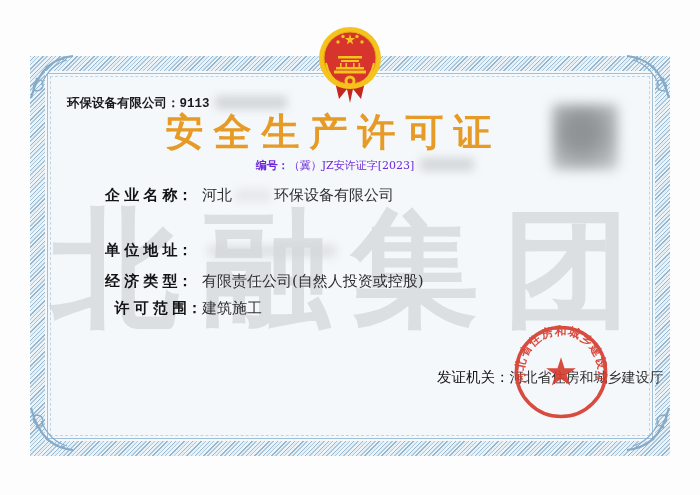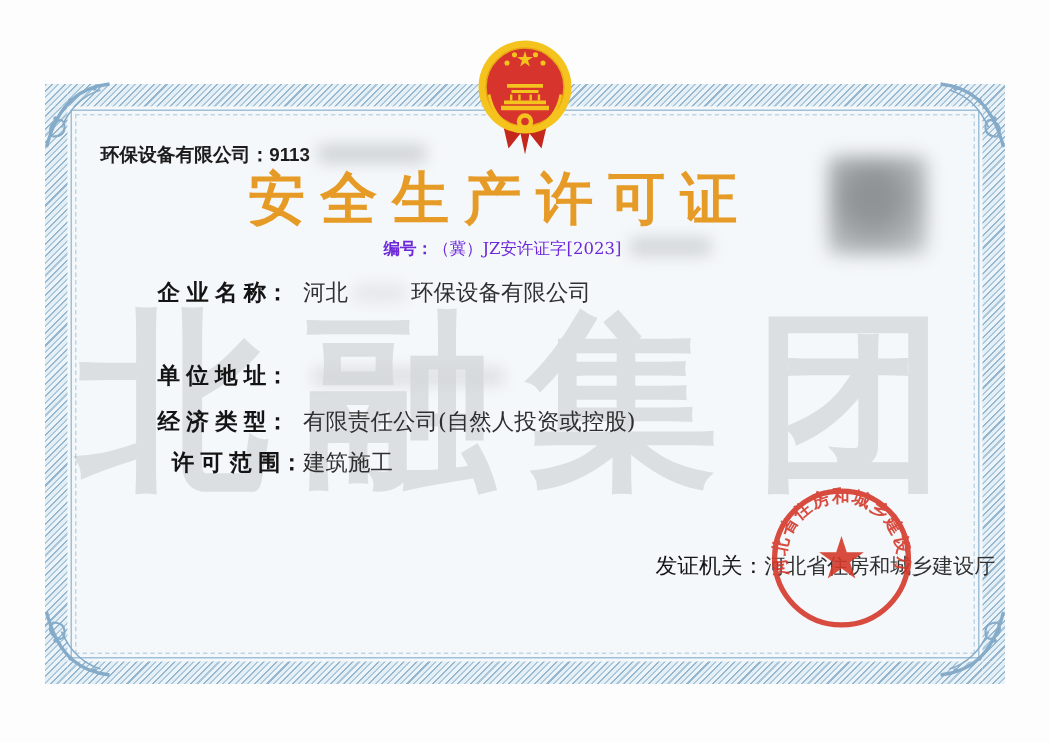--- a/index.html
+++ b/index.html
@@ -28,21 +28,21 @@
   
   .wm{position:absolute;top:268px;transform:translate(-50%,-50%);
       font-family:"DejaVu Serif",serif;font-weight:bold;font-size:128px;
       color:rgba(95,100,105,0.17);z-index:2;line-height:1;}
   .wm1{left:115px;} .wm2{left:267px;} .wm3{left:415px;} .wm4{left:567px;}
   
   .emblem{position:absolute;left:317px;top:25px;width:66px;height:80px;z-index:6;}
   
   .content{position:absolute;inset:0;z-index:3;}
   .credit{position:absolute;left:67px;top:95px;font-size:12.5px;font-weight:bold;color:#1c1c1c;white-space:nowrap;}
-  .credit .num{font-family:Liberation Sans, sans-serif;font-weight:600;}
+  .credit .num{font-family:Liberation Mono, monospace;font-weight:600;}
   .title{position:absolute;left:0;top:107px;width:657px;text-align:center;
          font-size:38px;font-weight:bold;color:#e69b26;letter-spacing:10px;
          padding-left:10px;box-sizing:border-box;white-space:nowrap;}
   .serial{position:absolute;left:15px;top:158px;width:700px;text-align:center;
           font-size:11px;color:#6d28d9;white-space:nowrap;}
   .serial .s-lbl{font-weight:bold;}
   .serial .s-val{font-family:"DejaVu Serif",serif;}
   .row{position:absolute;left:105px;white-space:nowrap;font-size:15px;}
   .lbl{display:inline-block;min-width:97px;font-weight:bold;color:#141414;}
   .val{font-family:"DejaVu Serif",serif;color:#2f2f2f;}

